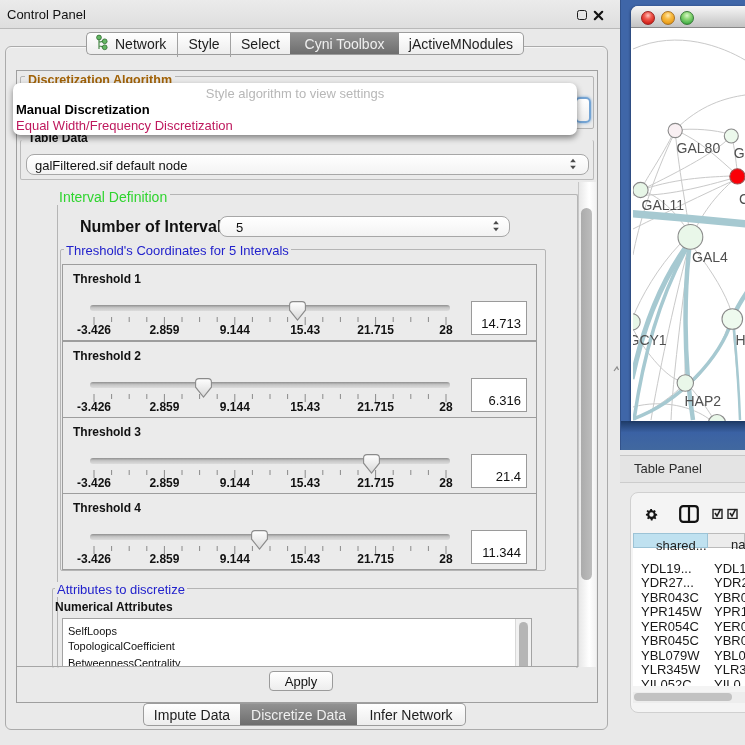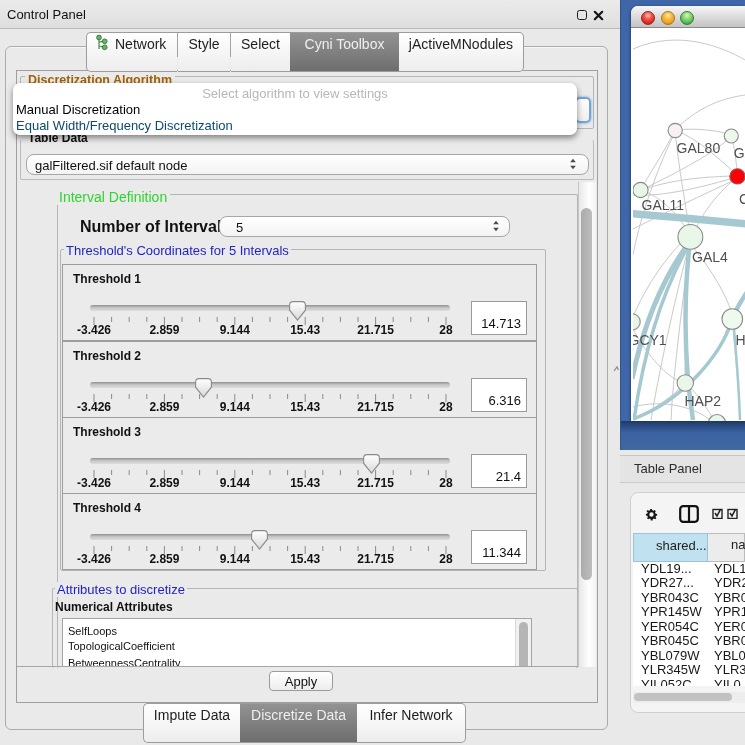--- a/index.html
+++ b/index.html
@@ -8,40 +8,40 @@
   #stage{position:relative;width:745px;height:745px;overflow:hidden;}
   
   #titlebar{left:0;top:0;width:644px;height:28px;background:linear-gradient(#ebebeb,#dedede);border-bottom:1px solid #b9b9b9;text-align:center;}
   #titlebar span{position:absolute;left:7px;top:7px;font-size:13px;color:#111;}
   #btn-float{left:577px;top:10px;width:8px;height:8px;border:1.7px solid #1a1a1a;border-radius:2.5px;}
   
   #contentbox{left:5px;top:46px;width:601px;height:682px;border:1px solid #ababab;border-radius:6px;background:#eaeaea;box-shadow:inset 0 1px 0 #f6f6f6;}
   
   #cynipanel{left:16px;top:70px;width:580px;height:631px;border:1px solid #9f9f9f;background:#eaeaea;}
   
-  .seg{position:absolute;top:32px;height:40px;box-sizing:border-box;background:linear-gradient(#ffffff,#ededed);border-top:1px solid #9c9c9c;border-bottom:1px solid #9c9c9c;}
+  .seg{position:absolute;top:32px;height:23px;box-sizing:border-box;background:linear-gradient(#ffffff,#ededed);border-top:1px solid #9c9c9c;border-bottom:1px solid #9c9c9c;}
   .seg span{position:absolute;top:3px;width:100%;text-align:center;font-size:14px;color:#1d1d1d;white-space:nowrap;}
   .seg.dark{background:linear-gradient(#929292,#6e6e6e);}
   .seg.dark span{color:#efefef;}
   .seg.first{border-left:1px solid #9c9c9c;border-radius:5px 0 0 5px;}
   .seg.last{border-right:1px solid #9c9c9c;border-radius:0 5px 5px 0;}
   .segsep{position:absolute;top:32px;width:1px;height:25px;background:#a2a2a2;}
   
   .grouptitle{position:absolute;font-size:13px;}
   
   .combo{position:absolute;background:linear-gradient(#ffffff,#f3f3f3);border:1px solid #a7a7a7;border-radius:8px;box-sizing:border-box;}
   .combo .val{position:absolute;left:8px;top:3px;font-size:13px;color:#111;}
   .arrows{position:absolute;width:9px;}
   .arrows .up{width:0;height:0;border-left:4px solid transparent;border-right:4px solid transparent;border-bottom:5px solid #4a4a4a;margin-bottom:2px;}
   .arrows .dn{width:0;height:0;border-left:4px solid transparent;border-right:4px solid transparent;border-top:5px solid #4a4a4a;}
   
   #popup{left:13px;top:83px;width:564px;height:52px;background:#fff;border-radius:7px;box-shadow:0 3px 6px rgba(0,0,0,0.45);}
   #popup .row1{position:absolute;left:0;top:3px;width:100%;text-align:center;font-size:13px;color:#b7b7b7;}
-  #popup .row2{position:absolute;left:3px;top:19px;font-size:13px;font-weight:normal;color:#000;}
-  #popup .row3{position:absolute;left:3px;top:35px;font-size:13px;color:#0c4a6e;}
+  #popup .row2{position:absolute;left:3px;top:19px;font-size:13px;font-weight:bold;color:#000;}
+  #popup .row3{position:absolute;left:3px;top:35px;font-size:13px;color:#be185d;}
   
   .tpanel{position:absolute;left:62px;width:475px;height:77px;border:1px solid #9d9d9d;background:#ebebeb;box-sizing:border-box;}
   .tpanel .tlabel{position:absolute;left:10px;top:7px;font-size:12px;font-weight:bold;color:#111;}
   .tpanel .track{position:absolute;left:27px;top:40px;width:360px;height:6px;border-radius:3px;background:linear-gradient(#8f8f8f,#c6c6c6 45%,#dcdcdc);}
   .tpanel .vfield{position:absolute;left:408px;top:36px;width:56px;height:34px;background:#fff;border:1px solid #9a9a9a;box-sizing:border-box;}
   .tpanel .vfield span{position:absolute;right:5px;top:14px;font-size:13px;color:#111;}
   .thumb{position:absolute;top:36px;width:17px;height:20px;}
   .ticks{position:absolute;left:0;top:0;}
   .ticklabels{position:absolute;top:58px;left:0;width:100%;}
   .ticklabels span{position:absolute;font-size:12px;font-weight:bold;color:#111;transform:translateX(-50%);text-align:right;}
@@ -59,21 +59,21 @@
   
   #bluearea{left:620px;top:0;width:125px;height:450px;background:#3f66a8;border-left:1px solid #33538b;}
   #netwin{left:631px;top:6px;width:114px;height:415px;border-radius:7px 0 0 0;background:#fff;box-shadow:-1px 0 2px rgba(20,35,70,0.5);}
   #nettitle{left:631px;top:6px;width:114px;height:21px;border-radius:7px 0 0 0;background:linear-gradient(#f6f6f6,#c3c3c3);border-bottom:1px solid #888;}
   .light{position:absolute;top:11px;width:12px;height:12px;border-radius:50%;}
   #tablepanelbar{left:620px;top:455px;width:125px;height:26px;background:#e4e4e4;border-top:1px solid #c6c6c6;border-bottom:1px solid #cccccc;}
   #tablepanelbar span{position:absolute;left:14px;top:5px;font-size:13px;color:#2c2c2c;}
   #tablecard{left:630px;top:492px;width:115px;height:219px;background:#f4f4f4;border:1px solid #d0d0d0;border-radius:8px 0 0 8px;}
   
   #dtable{left:633px;top:533px;width:112px;height:153px;background:#fff;overflow:hidden;}
-  .hcell{position:absolute;top:0;height:29px;box-sizing:border-box;}
+  .hcell{position:absolute;top:0;height:15px;box-sizing:border-box;}
   .trow{position:absolute;left:0;width:200px;font-size:13px;color:#181818;}
   .c1{position:absolute;left:8px;}
   .c2{position:absolute;left:81px;}
 </style>
 </head>
 <body>
 <div id="stage">
 
   <div class="abs" id="contentbox"></div>
   <div class="abs" id="cynipanel"></div>
@@ -117,21 +117,21 @@
   <div class="grouptitle" style="left:26px;top:131px;font-weight:bold;font-size:12px;color:#111;background:#eaeaea;padding:0 2px;">Table Data</div>
   <div class="combo" style="left:26px;top:154px;width:563px;height:21px;">
       <span class="val">galFiltered.sif default node</span>
     <div class="arrows" style="right:10px;top:3px;">
         <div class="up" style="transform:scale(0.7)"></div>
         <div class="dn" style="transform:scale(0.7)"></div>
       </div>
   </div>
 
   <div class="abs" id="popup">
-    <div class="row1">Select algorithm to view settings</div>
+    <div class="row1">Style algorithm to view settings</div>
     <div class="row2">Manual Discretization</div>
     <div class="row3">Equal Width/Frequency Discretization</div>
   </div>
 
   <div class="abs" style="left:57px;top:194px;width:519px;height:473px;border:1px solid #b5b5b5;border-top:1px solid #b5b5b5;border-bottom:none;border-radius:2px;"></div>
   <div class="grouptitle" style="left:56px;top:189px;color:#2fd42f;background:#eaeaea;padding:0 3px;font-size:14px;">Interval Definition</div>
 
   <div class="grouptitle" style="left:80px;top:218px;font-weight:bold;font-size:16px;color:#111;">Number of Intervals</div>
   <div class="combo" style="left:219px;top:216px;width:291px;height:21px;">
       <span class="val" style="left:16px;">5</span>

